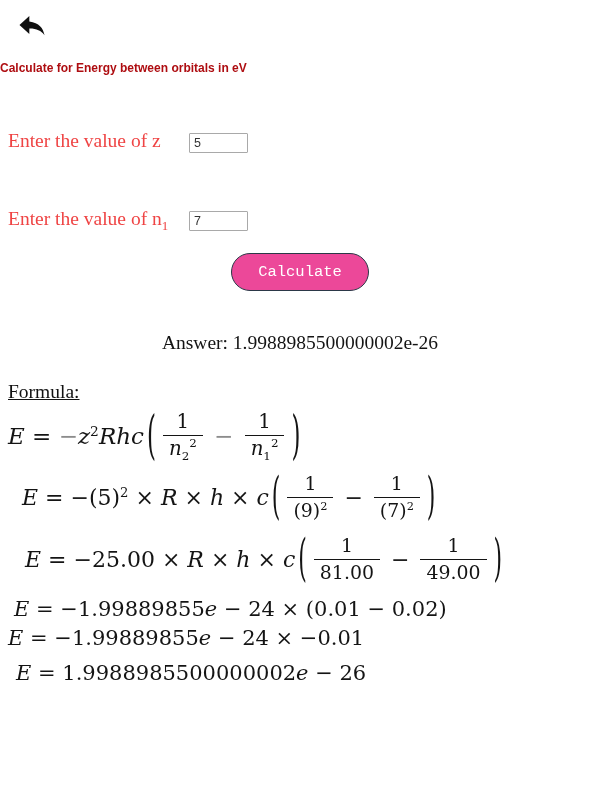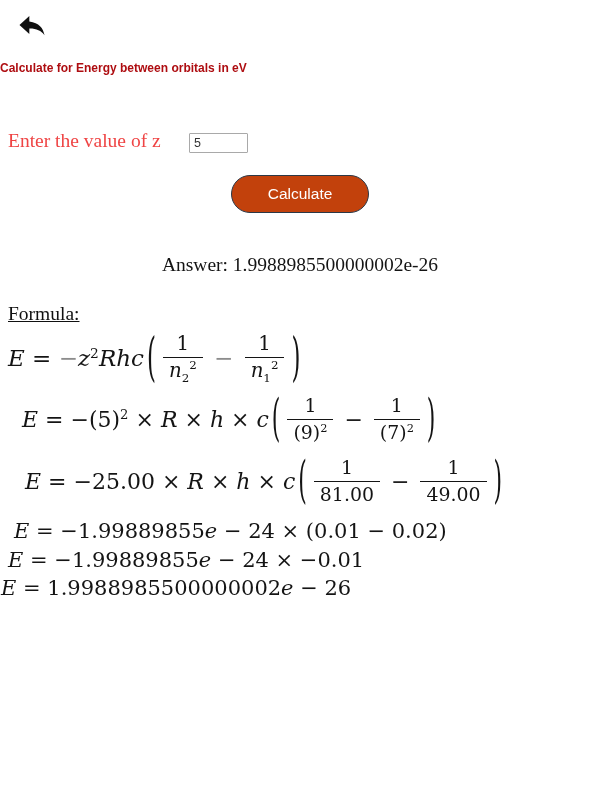--- a/index.html
+++ b/index.html
@@ -16,22 +16,22 @@
   .rows { margin-top:58px; }
   .input-row { display:flex; align-items:center; padding-left:8px; height:21px; margin-bottom:57px; }
   .input-label { font-size:19.5px; color:#ef4444; width:181px; flex:none; white-space:nowrap;font-family:Liberation Serif, serif; }
   .input-label sub { font-size:13px; }
   .value-input { width:59px; height:20px; border:1px solid #a9a9a9; border-radius:1px;
     font-family:"Liberation Sans","DejaVu Sans",sans-serif; font-size:12.5px; color:#333;
     padding:0 0 0 4px; background:#fff; }
 
   .button-wrap { text-align:center; margin-top:-36px; }
   .calc-button { display:inline-block; min-width:138px; height:38px; padding:0 26px;
-    background:#c2410c; border:1.4px solid #2b3847; border-radius:19px; color:#ffffff;
-    font-family:Liberation Sans, sans-serif; font-size:15.5px; cursor:pointer; }
+    background:#ec4899; border:1.4px solid #2b3847; border-radius:19px; color:#ffffff;
+    font-family:Liberation Mono, monospace; font-size:15.5px; cursor:pointer; }
 
   .answer-text { margin-top:41px; text-align:center; font-size:19.5px; color:#141414; }
 
   .formula-heading { margin:27px 1px 0 8px; font-size:19.5px; text-decoration:underline; }
 
   .formula-lines { margin-top:8px; }
   .mline { white-space:nowrap; font-size:22px; font-family:"DejaVu Serif","Liberation Serif",serif; color:#141414; }
   .mline .mi { font-style:italic; }
   .mline .gray { color:#8c8c8c; }
   .mline sup { font-size:0.6em; vertical-align:super; line-height:0; }
@@ -40,21 +40,21 @@
     font-size:0.86em; margin:0 4px; line-height:1.15; position:relative; top:-2px; }
   .frac .num { display:block; padding:0 6px 2px; border-bottom:1.5px solid #141414; }
   .frac .den { display:block; padding:2px 6px 0; }
   .bigp { display:inline-block; transform:scaleY(2.3); transform-origin:50% 54%;
     margin:0 3px; vertical-align:middle; font-weight:400; position:relative; top:-2px; }
   .line1 { padding-left:8px;  margin-top:10px; font-size:23px; }
   .line2 { padding-left:22px; margin-top:12px; }
   .line3 { padding-left:25px; margin-top:14px; }
   .line4 { padding-left:14px; margin-top:10px; font-size:21px; line-height:26px; }
   .line5 { padding-left:8px;  margin-top:3px;  font-size:21px; line-height:26px; }
-  .line6 { padding-left:1px; margin-top:2px;  font-size:21px; line-height:26px; }
+  .line6 { padding-left:16px; margin-top:9px;  font-size:21px; line-height:26px; }
 </style>
 </head>
 <body>
 
 
 
 <button class="back-btn" aria-label="back">
   <span>
     <svg viewBox="0 0 24 24" width="38" height="32">
       <path fill="#101010" d="M10 9.3V5.2L2.6 12l7.4 6.8v-4.2c5.2-.1 8.7 1.5 11.4 5
@@ -62,20 +62,24 @@
     </svg>
   </span>
 </button>
 
 <h1 class="page-title">Calculate for Energy between orbitals in eV</h1>
 
 <div class="rows">
   <div class="input-row">
     <span class="input-label"><span>Enter the value of z</span><sub></sub></span>
     <input class="value-input" type="text" value="5" style="">
+  </div>
+  <div class="input-row">
+    <span class="input-label"><span>Enter the value of n</span><sub>1</sub></span>
+    <input class="value-input" type="text" value="7" style="">
   </div>
 </div>
 
 <div class="button-wrap">
   <button class="calc-button">Calculate</button>
 </div>
 
 <div class="answer-text">Answer: 1.9988985500000002e-26</div>
 
 <div class="formula-heading">Formula:</div>

